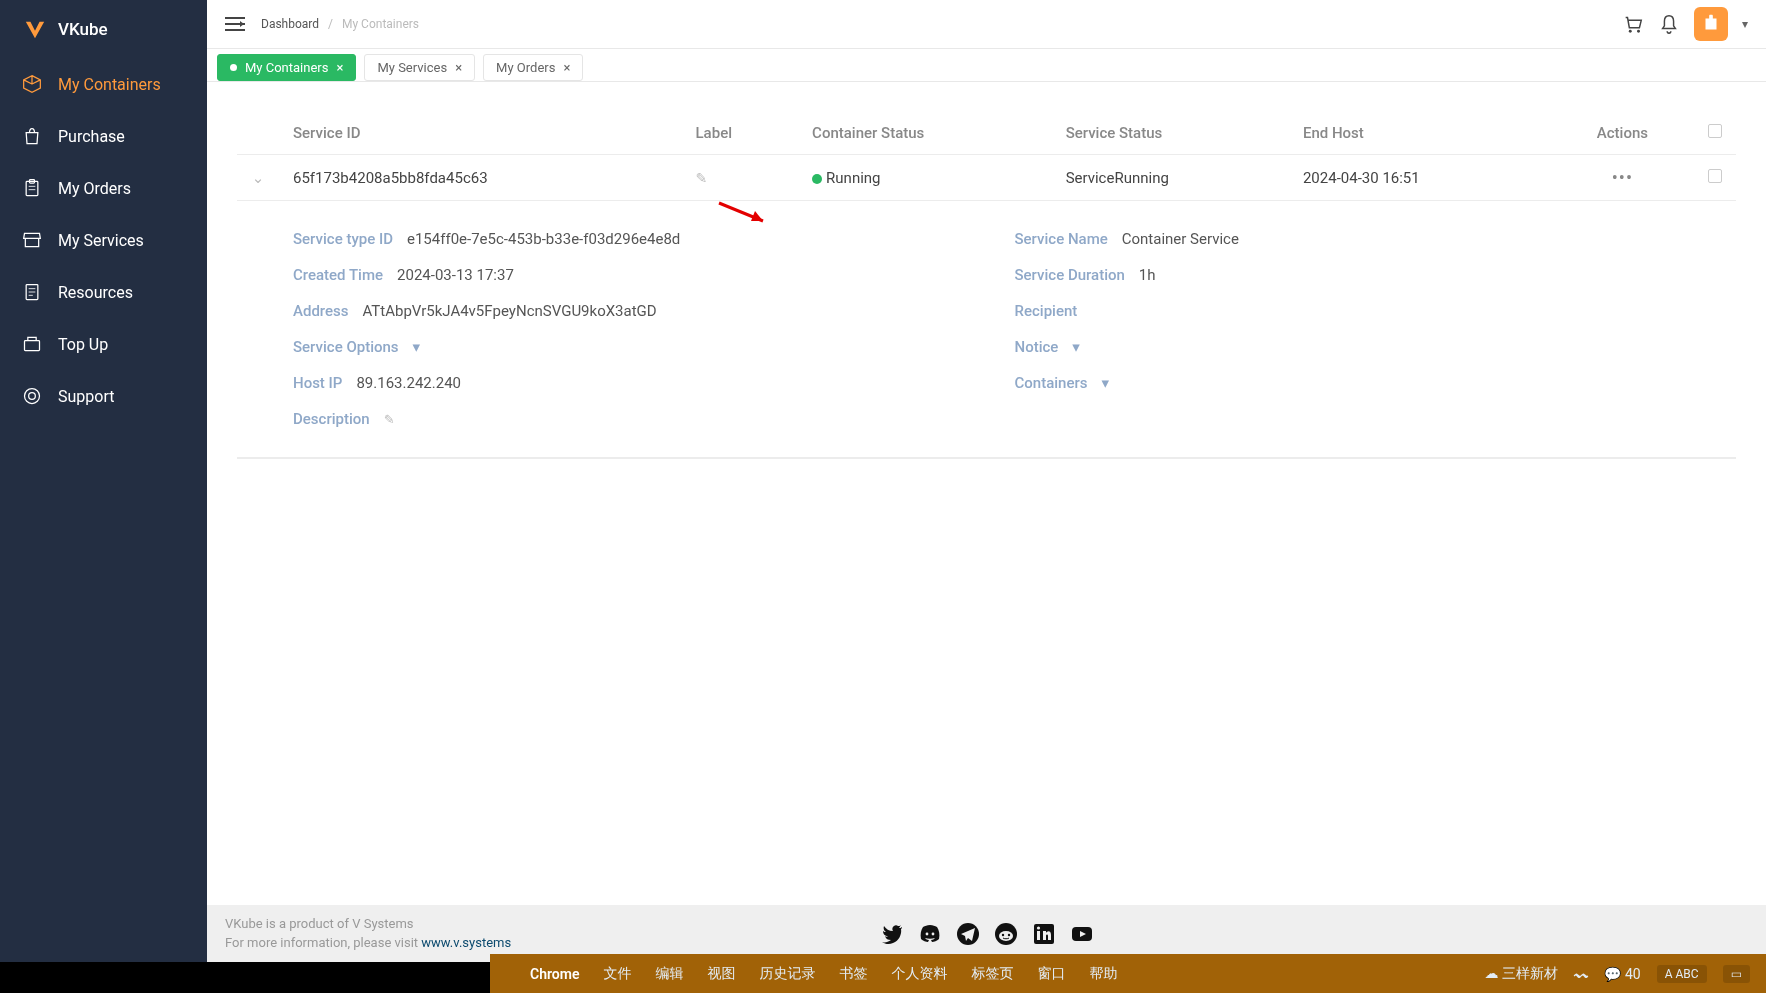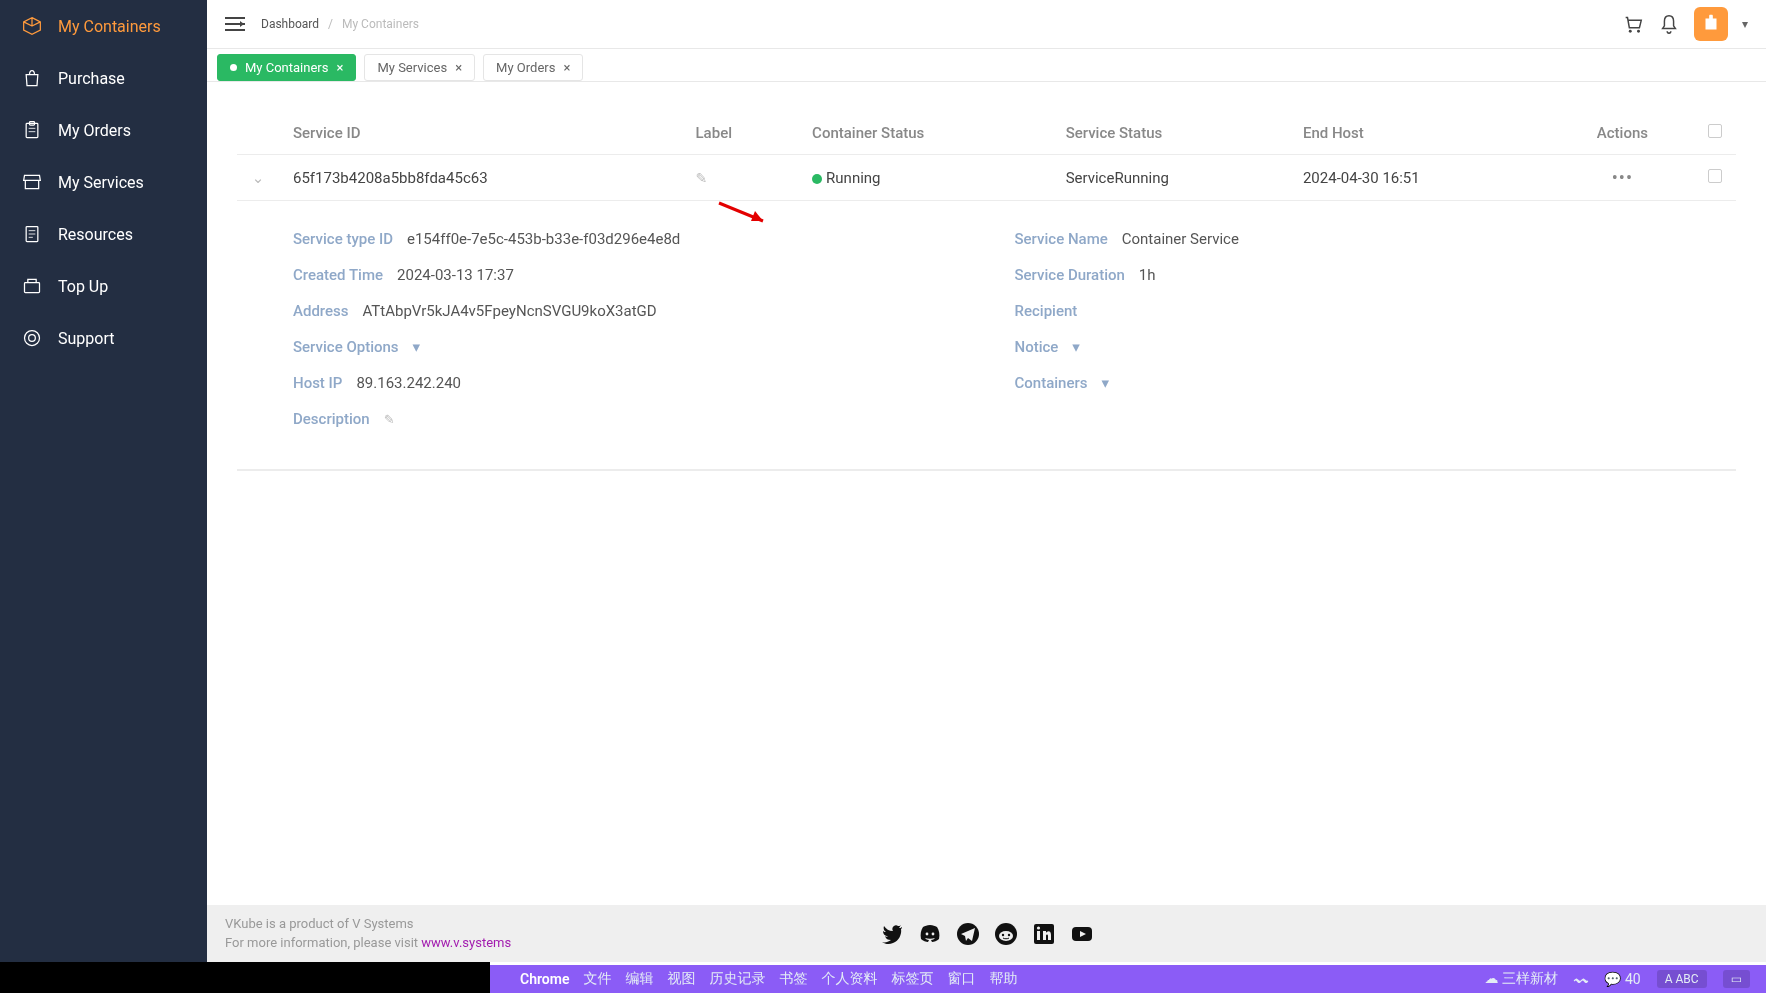--- a/index.html
+++ b/index.html
@@ -50,48 +50,54 @@
 .table th:first-child, .table td:first-child { width: 42px; text-align: center; }
 .table th:last-child, .table td:last-child { width: 42px; text-align: center; }
 .expand-caret { color: #bbb; cursor: pointer; }
 .status-dot { display: inline-block; width: 10px; height: 10px; border-radius: 50%; background: #2ab963; margin-right: 4px; vertical-align: middle; }
 .label-edit { color: #bbb; font-size: 14px; cursor: pointer; }
 .row-actions { color: #888; font-size: 18px; letter-spacing: 1px; cursor: pointer; }
 .row-checkbox { width: 14px; height: 14px; border: 1px solid #ccc; display: inline-block; border-radius: 2px; }
 
 
 .detail-panel td { padding: 0; }
-.detail-grid { display: grid; grid-template-columns: 1fr 1fr; gap: 0 40px; padding: 20px 40px 32px 56px; border-bottom: 1px solid #ececec; }
+.detail-grid { display: grid; grid-template-columns: 1fr 1fr; gap: 0 40px; padding: 20px 40px 20px 56px; border-bottom: 1px solid #ececec; }
 .detail-row { display: flex; gap: 14px; padding: 9px 0; font-size: 15px; align-items: center; }
 .detail-label { color: #8fa8c8; font-weight: 500; }
 .detail-value { color: #555; }
 .detail-caret { color: #8fa8c8; cursor: pointer; }
 .detail-edit-icon { color: #bbb; font-size: 13px; }
 
 
 .annotation-arrow { position: absolute; left: 717px; top: 199px; pointer-events: none; }
 
 
 .footer { position: absolute; left: 207px; right: 0; bottom: 31px; height: 57px; background: #efefef; display: flex; align-items: center; padding: 0 18px; justify-content: space-between; }
 .footer-text { font-size: 13px; color: #999; line-height: 1.4; }
-.footer-text a { color: #a21caf; text-decoration: none; }
+.footer-text a { color: #0c4a6e; text-decoration: none; }
 .footer-social { display: flex; gap: 14px; position: absolute; left: 50%; transform: translateX(-50%); }
 .footer-social .soc { width: 24px; height: 24px; color: #111; cursor: pointer; }
 
 
 .dock-black { position: absolute; left: 0; bottom: 0; width: 490px; height: 31px; background: #000; }
-.menubar { position: absolute; left: 490px; right: 0; bottom: 0; height: 28px; background: #8b5cf6; display: flex; align-items: center; padding: 0 16px; gap: 14px; font-size: 14px; color: #e3ecf5; }
+.menubar { position: absolute; left: 490px; right: 0; bottom: 0; height: 39px; background: #a16207; display: flex; align-items: center; padding: 0 16px; gap: 24px; font-size: 14px; color: #e3ecf5; }
 .menubar .app { font-weight: 600; color: #fff; }
 .menubar-right { margin-left: auto; display: flex; align-items: center; gap: 16px; }
 .menubar-pill { background: rgba(0,0,0,0.15); padding: 2px 8px; border-radius: 3px; font-size: 12px; }
 </style>
 </head>
 <body>
 
 <div class="sidebar">
+  <div class="sidebar-logo">
+    <svg class="logo-mark" viewBox="0 0 24 24">
+        <path d="M2 4 L12 22 L22 4 L17 4 L12 14 L7 4 Z" fill="#ff9a3c"></path>
+      </svg>
+    <span class="logo-text">VKube</span>
+  </div>
   <div class="sidebar-item active">
     <span class="icon">
         <svg viewBox="0 0 24 24" width="20" height="20">
           <path d="M12 2 L22 7 L22 17 L12 22 L2 17 L2 7 Z M12 2 L12 12 M12 12 L22 7 M12 12 L2 7" fill="none" stroke="#ff9a3c" stroke-width="1.5"></path>
         </svg>
       </span>
     <span>My Containers</span>
   </div>
   <div class="sidebar-item">
     <span class="icon">

